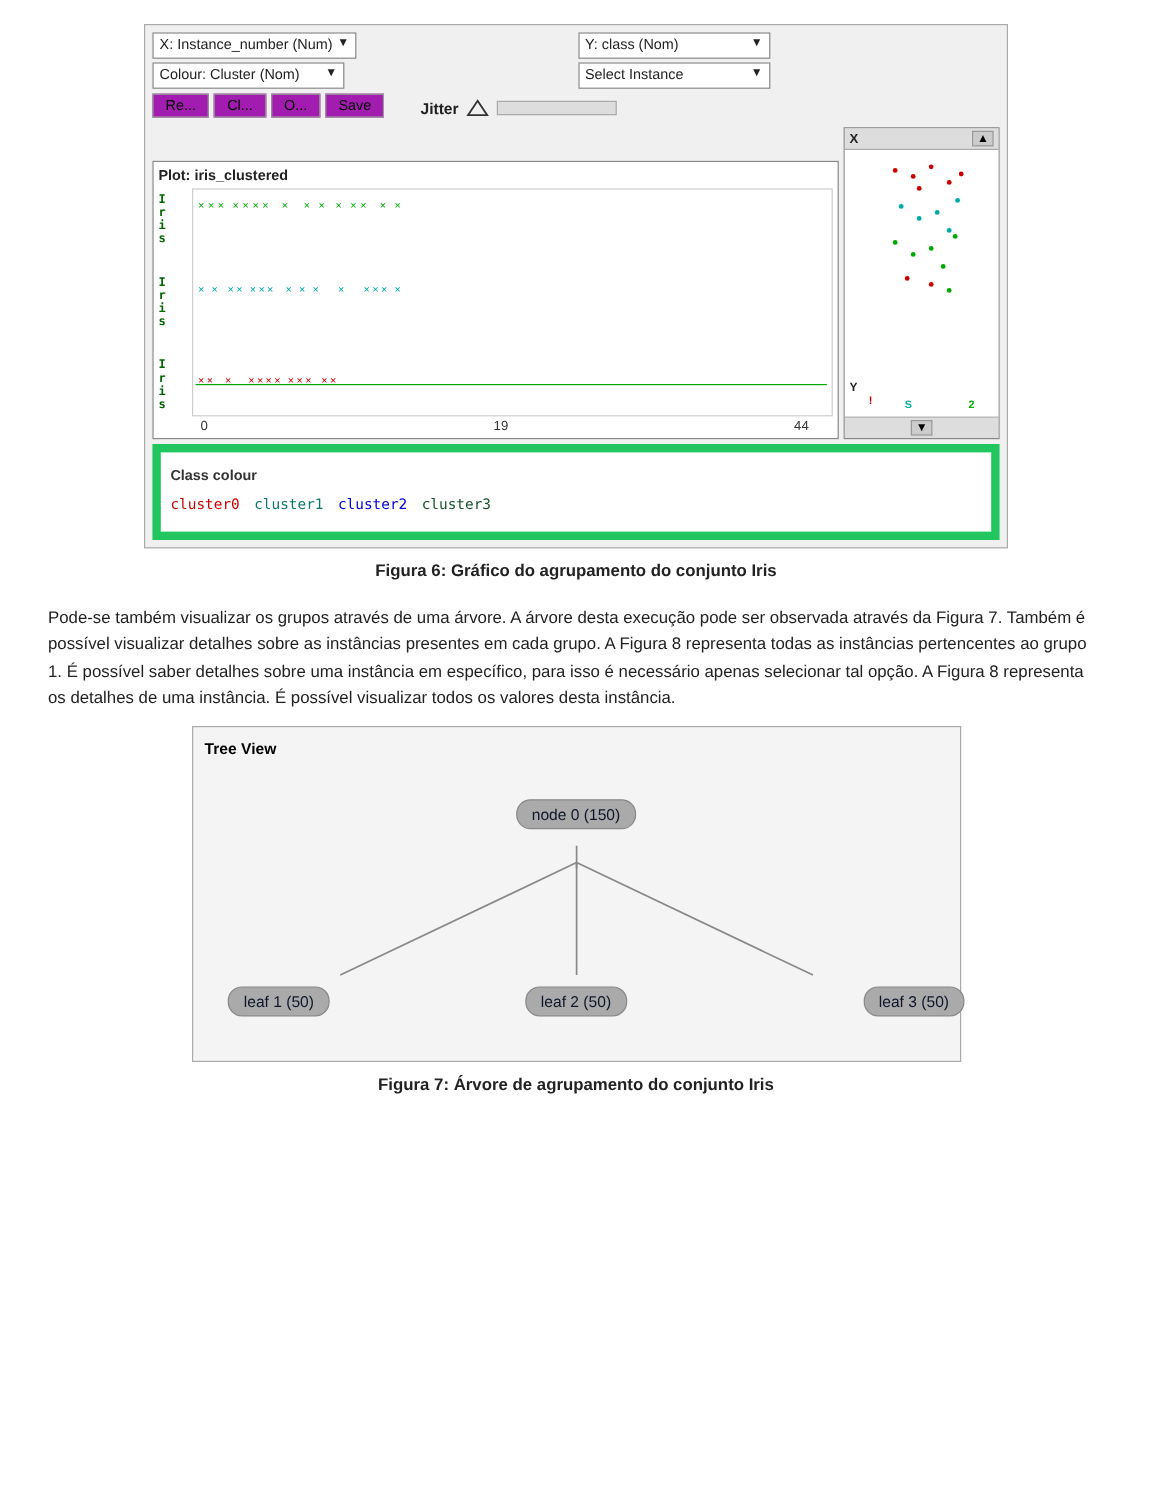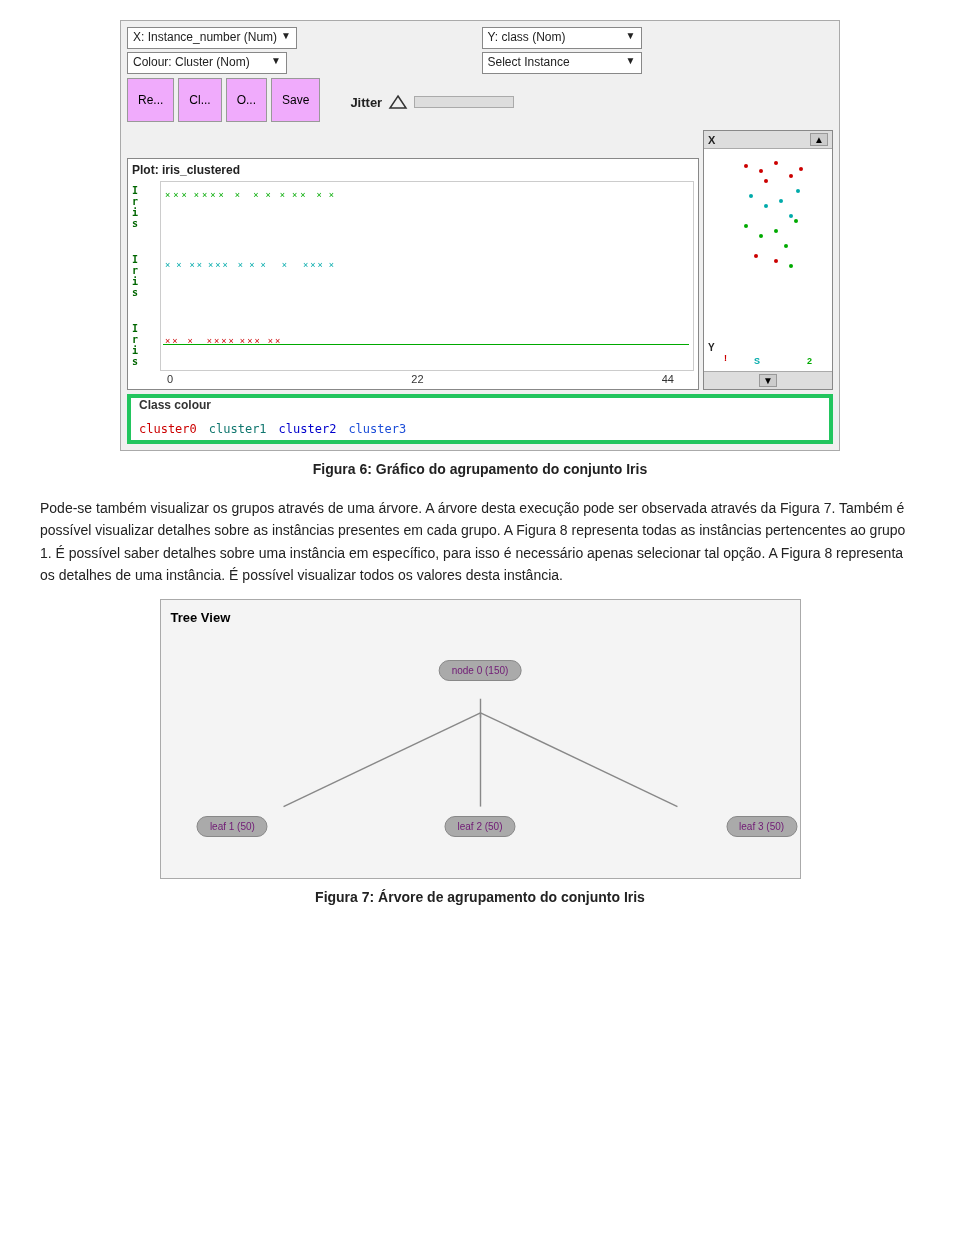--- a/index.html
+++ b/index.html
@@ -51,23 +51,23 @@
     }
 
     .widget-buttons {
       display: flex;
       gap: 4px;
       margin-bottom: 4px;
       align-items: center;
     }
 
     .btn {
-      background: #f0abfc;
+      background: #a21caf;
       border: 1px solid #999;
-      padding: 14px 10px;
+      padding: 2px 10px;
       font-size: 12px;
       cursor: pointer;
     }
 
     .jitter-section {
       display: flex;
       align-items: center;
       gap: 6px;
       font-size: 13px;
       font-weight: bold;
@@ -117,23 +117,23 @@
       border-bottom: 1px solid #aaa;
       padding: 2px 4px;
       font-size: 11px;
       font-weight: bold;
       display: flex;
       justify-content: space-between;
       align-items: center;
     }
 
     .class-colour-section {
-      border: 4px solid #22c55e;
+      border: 7px solid #22c55e;
       background: #fff;
-      padding: 0 8px;
+      padding: 12px 8px;
       margin-top: 4px;
     }
 
     .cc-title {
       font-size: 12px;
       font-weight: bold;
       margin-bottom: 6px;
       color: #333;
     }
 
@@ -144,21 +144,21 @@
     }
 
     .cluster-label {
       font-size: 12px;
       font-family: monospace;
     }
 
     .c0 { color: #cc0000; }
     .c1 { color: #0f766e; }
     .c2 { color: #0000cc; }
-    .c3 { color: #1d4ed8; }
+    .c3 { color: #14532d; }
 
     
     .fig-caption {
       text-align: center;
       font-weight: bold;
       font-size: 14px;
       margin: 8px 0 20px 0;
     }
 
     
@@ -190,22 +190,22 @@
       position: relative;
       width: 100%;
       height: 220px;
     }
 
     .tree-node {
       position: absolute;
       background: #aaa;
       border-radius: 12px;
       padding: 4px 12px;
-      font-size: 10px;
-      color: #701a75;
+      font-size: 13px;
+      color: #0f172a;
       white-space: nowrap;
       text-align: center;
       border: 1px solid #888;
     }
 
     .tree-svg {
       position: absolute;
       top: 0; left: 0;
       width: 100%;
       height: 100%;
@@ -337,21 +337,21 @@
                   <span>×</span>
                   <span style="margin-left:6px">×</span>
                   <span>×</span>
               </div>
             </div>
           </div>
         </div>
 
         <div class="x-axis-ticks">
           <span>0</span>
-          <span>22</span>
+          <span>19</span>
           <span>44</span>
         </div>
       </div>
     </div>
 
     <div style="display:flex; width:130px; flex-direction:column; border:1px solid #888;">
       <div class="thumb-header">
         <span style="font-weight:bold;">X</span>
         <button style="font-size:10px; padding:0 3px; background:#ccc; border:1px solid #999; cursor:pointer;">▲</button>
       </div>

